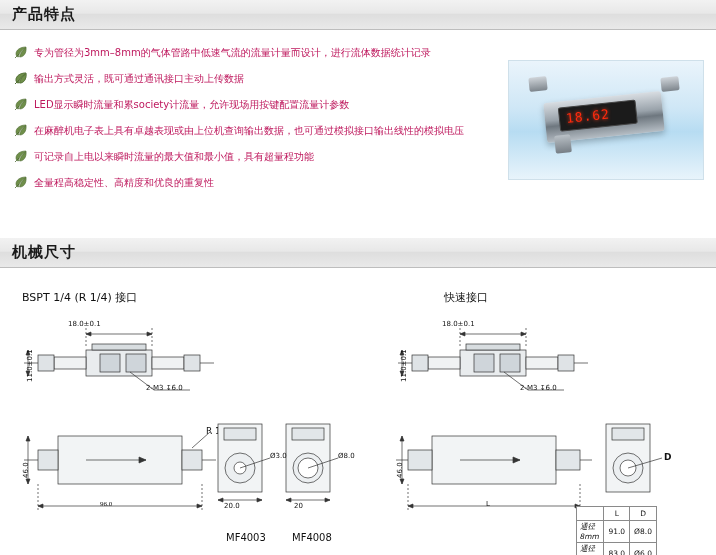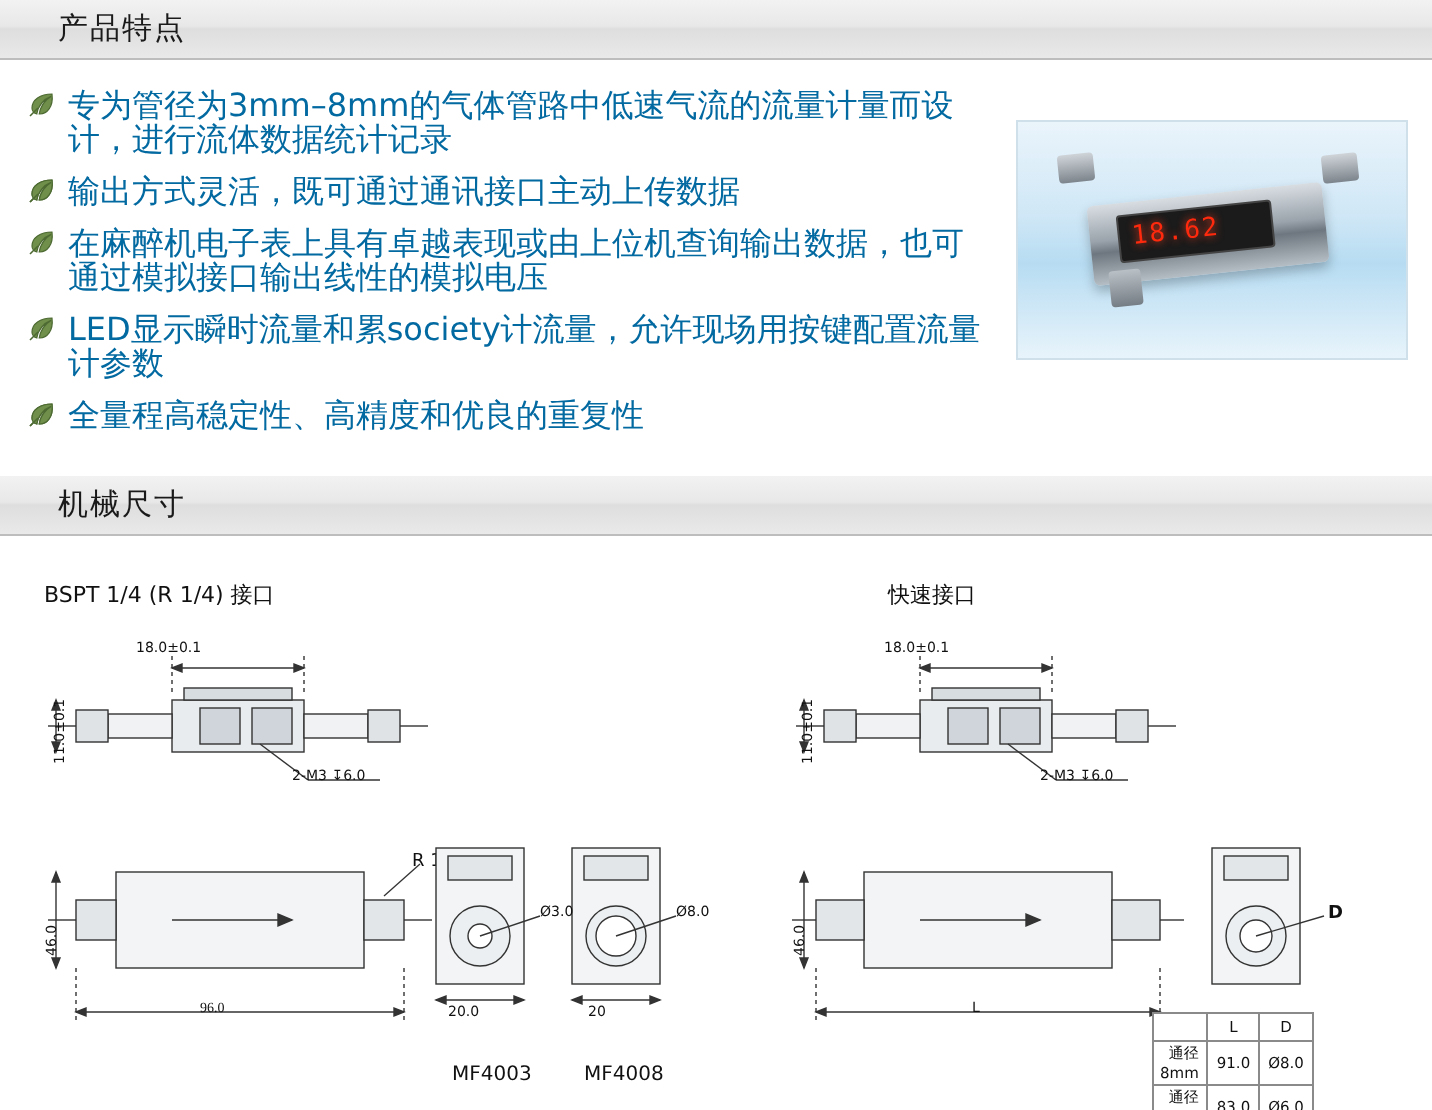--- a/index.html
+++ b/index.html
@@ -29,42 +29,41 @@
     height: 30px;
     background: linear-gradient(to bottom, #f2f2f2 0%, #e8e8e8 45%, #dedede 50%, #e9e9e9 100%);
     border-bottom: 1px solid #bdbdbd;
     box-sizing: border-box;
   }
   .section-bar .title {
     position: absolute;
     left: 12px;
     top: 5px;
     font-size: 15px;
-    font-weight: normal;
+    font-weight: bold;
     color: #1a1a1a;
     letter-spacing: 1px;
-    margin-left: 17px;
   }
   #bar-features { top: 0; }
   #bar-dims { top: 238px; padding-left: 44px; }
 
   
   .features {
     position: absolute;
     left: 14px;
     top: 44px;
     width: 480px;
   }
   .feature {
     position: relative;
     padding-left: 20px;
     margin-bottom: 9px;
-    font-size: 16px;
+    font-size: 10px;
     line-height: 17px;
-    color: #0369a1;
+    color: #be185d;
   }
   .leaf-icon {
     position: absolute;
     left: 0;
     top: 1px;
     width: 14px;
     height: 14px;
     display: block;
   }
 
@@ -174,21 +173,21 @@
   .size-table td, .size-table th {
     border: 1px solid #8a8a8a;
     padding: 1px 4px;
     text-align: center;
     font-weight: normal;
     color: #111;
     background: #fff;
     height: 11px;
   }
   .size-table th { font-weight: normal; }
-  .size-table td.first { text-align: right; padding-left: 3px; }
+  .size-table td.first { text-align: left; padding-left: 3px; font-style: italic; }
 
   svg { display: block; }
 </style>
 </head>
 <body>
 
 <div class="page">
 
   <div class="section-bar" id="bar-features">
     <div class="title">产品特点</div>
@@ -225,40 +224,41 @@
       <span>输出方式灵活，既可通过通讯接口主动上传数据</span>
     </div>
 
     <div class="feature">
       <span class="leaf-icon">
         <svg width="14" height="14" viewBox="0 0 14 14">
           <path d="M12 2 C6 2 2 5 2 9 C2 10.5 3 11.8 4.4 12 C5 8 8 4.5 11.5 3.2 C8.6 5 6.2 8 5.6 12 C9.5 12.2 12.8 8.4 12 2 Z" fill="#6f8f4a" stroke="#4d6a32" stroke-width="0.6"></path>
           <path d="M1 13 L5 9" stroke="#4d6a32" stroke-width="0.8" fill="none"></path>
         </svg>
       </span>
+      <span>LED显示瞬时流量和累society计流量，允许现场用按键配置流量计参数</span>
+    </div>
+
+    <div class="feature">
+      <span class="leaf-icon">
+        <svg width="14" height="14" viewBox="0 0 14 14">
+          <path d="M12 2 C6 2 2 5 2 9 C2 10.5 3 11.8 4.4 12 C5 8 8 4.5 11.5 3.2 C8.6 5 6.2 8 5.6 12 C9.5 12.2 12.8 8.4 12 2 Z" fill="#6f8f4a" stroke="#4d6a32" stroke-width="0.6"></path>
+          <path d="M1 13 L5 9" stroke="#4d6a32" stroke-width="0.8" fill="none"></path>
+        </svg>
+      </span>
       <span>在麻醉机电子表上具有卓越表现或由上位机查询输出数据，也可通过模拟接口输出线性的模拟电压</span>
     </div>
 
     <div class="feature">
       <span class="leaf-icon">
         <svg width="14" height="14" viewBox="0 0 14 14">
           <path d="M12 2 C6 2 2 5 2 9 C2 10.5 3 11.8 4.4 12 C5 8 8 4.5 11.5 3.2 C8.6 5 6.2 8 5.6 12 C9.5 12.2 12.8 8.4 12 2 Z" fill="#6f8f4a" stroke="#4d6a32" stroke-width="0.6"></path>
           <path d="M1 13 L5 9" stroke="#4d6a32" stroke-width="0.8" fill="none"></path>
         </svg>
       </span>
-      <span>LED显示瞬时流量和累society计流量，允许现场用按键配置流量计参数</span>
-    </div>
-
-    <div class="feature">
-      <span class="leaf-icon">
-        <svg width="14" height="14" viewBox="0 0 14 14">
-          <path d="M12 2 C6 2 2 5 2 9 C2 10.5 3 11.8 4.4 12 C5 8 8 4.5 11.5 3.2 C8.6 5 6.2 8 5.6 12 C9.5 12.2 12.8 8.4 12 2 Z" fill="#6f8f4a" stroke="#4d6a32" stroke-width="0.6"></path>
-          <path d="M1 13 L5 9" stroke="#4d6a32" stroke-width="0.8" fill="none"></path>
-        </svg>
-      </span>
+      <span>可记录自上电以来瞬时流量的最大值和最小值，具有超量程功能</span>
     </div>
 
     <div class="feature">
       <span class="leaf-icon">
         <svg width="14" height="14" viewBox="0 0 14 14">
           <path d="M12 2 C6 2 2 5 2 9 C2 10.5 3 11.8 4.4 12 C5 8 8 4.5 11.5 3.2 C8.6 5 6.2 8 5.6 12 C9.5 12.2 12.8 8.4 12 2 Z" fill="#6f8f4a" stroke="#4d6a32" stroke-width="0.6"></path>
           <path d="M1 13 L5 9" stroke="#4d6a32" stroke-width="0.8" fill="none"></path>
         </svg>
       </span>
       <span>全量程高稳定性、高精度和优良的重复性</span>

